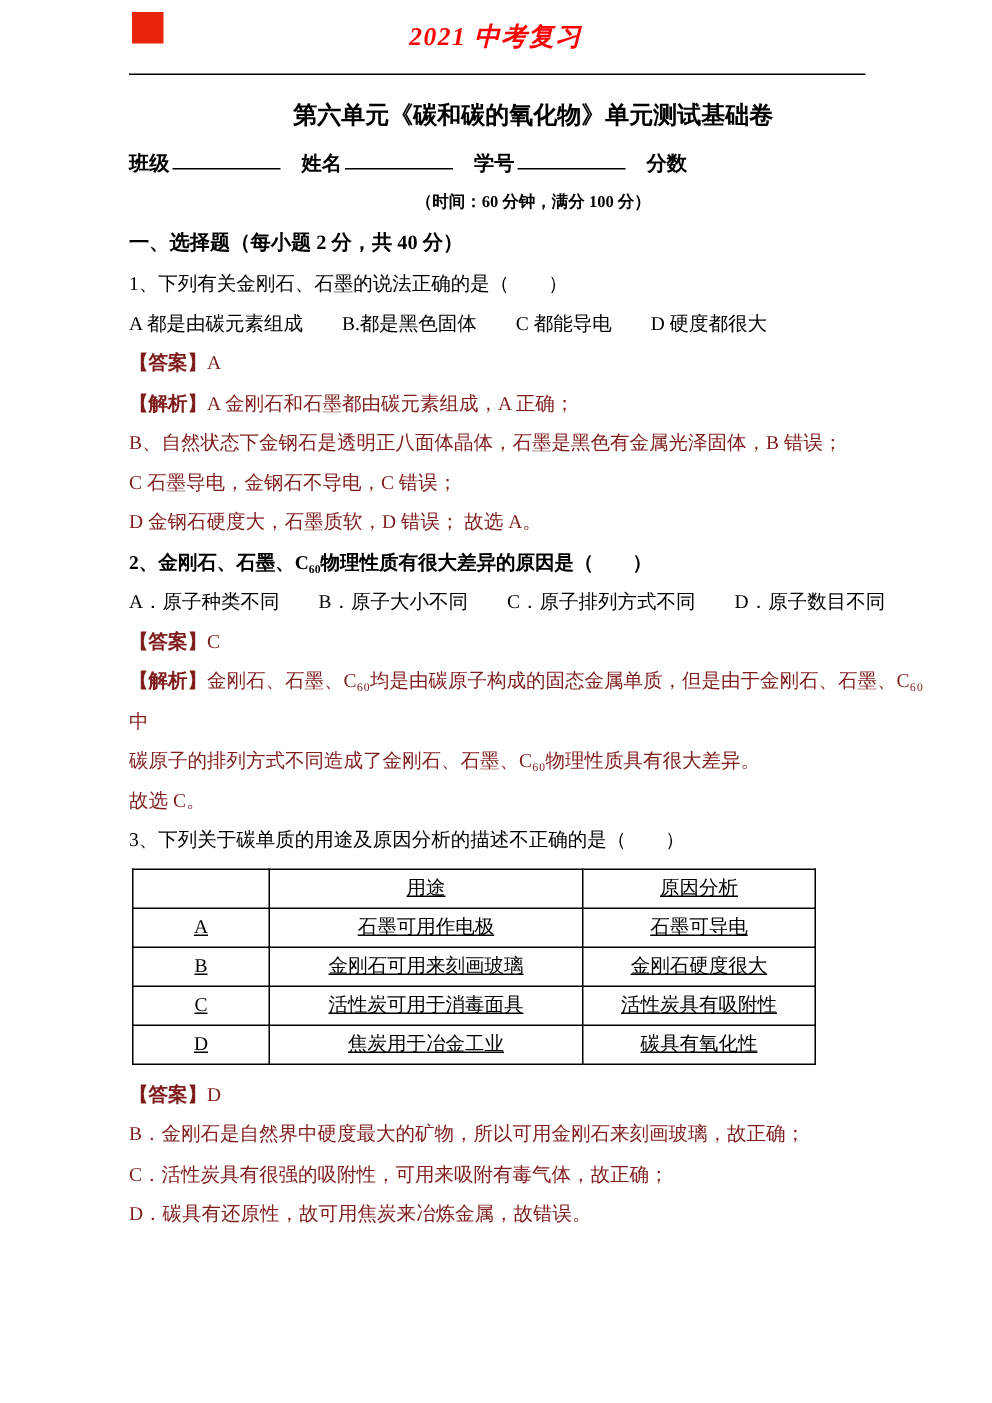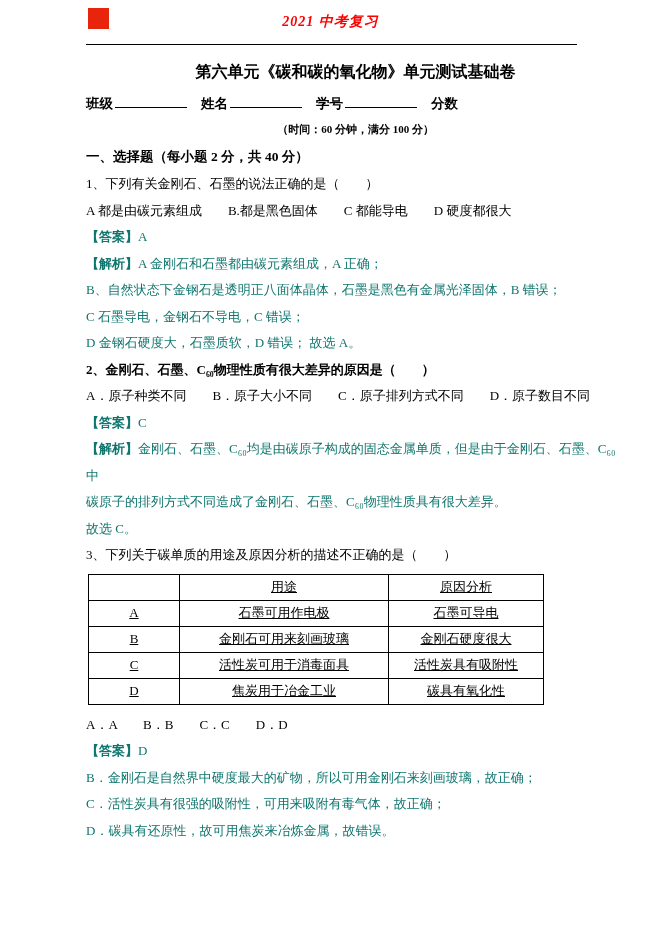--- a/index.html
+++ b/index.html
@@ -11,32 +11,32 @@
     font-family: "Liberation Serif", "DejaVu Serif", serif;
     position: relative;
     overflow: hidden;
   }
   .logo {
     position: absolute; left: 88px; top: 8px;
     width: 21px; height: 21px; background: #e8250c;
   }
   .brand {
     padding-top: 13px; text-align: center;
-    font-size: 14px; font-weight: bold; font-style: italic;
+    font-size: 17px; font-weight: bold; font-style: italic;
     color: #ff0000; letter-spacing: 1px;
   }
   .rule { margin: 13px 84px 0 86px; border-top: 1.6px solid #000; }
   .content { padding: 17px 36px 0 86px; }
   .title { text-align: center; font-size: 16px; font-weight: bold; margin: 0 0 12px; }
   .info-line { font-size: 13.5px; font-weight: bold; margin: 0 0 9px; white-space: nowrap; }
   .blank { display: inline-block; width: 72px; height: 13px; border-bottom: 1.2px solid #000; margin: 0 14px 0 2px; }
   .time { text-align: center; font-size: 11px; font-weight: bold; margin: 0 0 11px; }
   .section { font-size: 13.5px; font-weight: bold; margin: 2px 0 5px; }
   .line { margin: 0; font-size: 13px; line-height: 26.5px; }
-  .red { color: #0f766e; }
+  .red { color: #7f1d1d; }
   .b { font-weight: bold; }
   .qtable { border-collapse: collapse; margin: 5px 0 7px 2px; }
   .qtable td { border: 1px solid #000; text-align: center; font-size: 13px; height: 26px; padding: 0 4px; text-decoration: underline; }
   .col-key { width: 91px; }
   .col-use { width: 209px; }
   .col-reason { width: 155px; }
 </style>
 </head>
 <body>
 
@@ -96,19 +96,18 @@
       <td>活性炭具有吸附性</td>
     </tr>
     <tr>
       <td>D</td>
       <td>焦炭用于冶金工业</td>
       <td>碳具有氧化性</td>
     </tr>
   </tbody>
     </table>
 
-  <p class="line">A．A　　B．B　　C．C　　D．D</p>
   <p class="line red"><span class="b">【答案】</span><span>D</span></p>
   <p class="line red">B．金刚石是自然界中硬度最大的矿物，所以可用金刚石来刻画玻璃，故正确；</p>
   <p class="line red">C．活性炭具有很强的吸附性，可用来吸附有毒气体，故正确；</p>
   <p class="line red">D．碳具有还原性，故可用焦炭来冶炼金属，故错误。</p>
 
 </div>
 
 </body></html>

